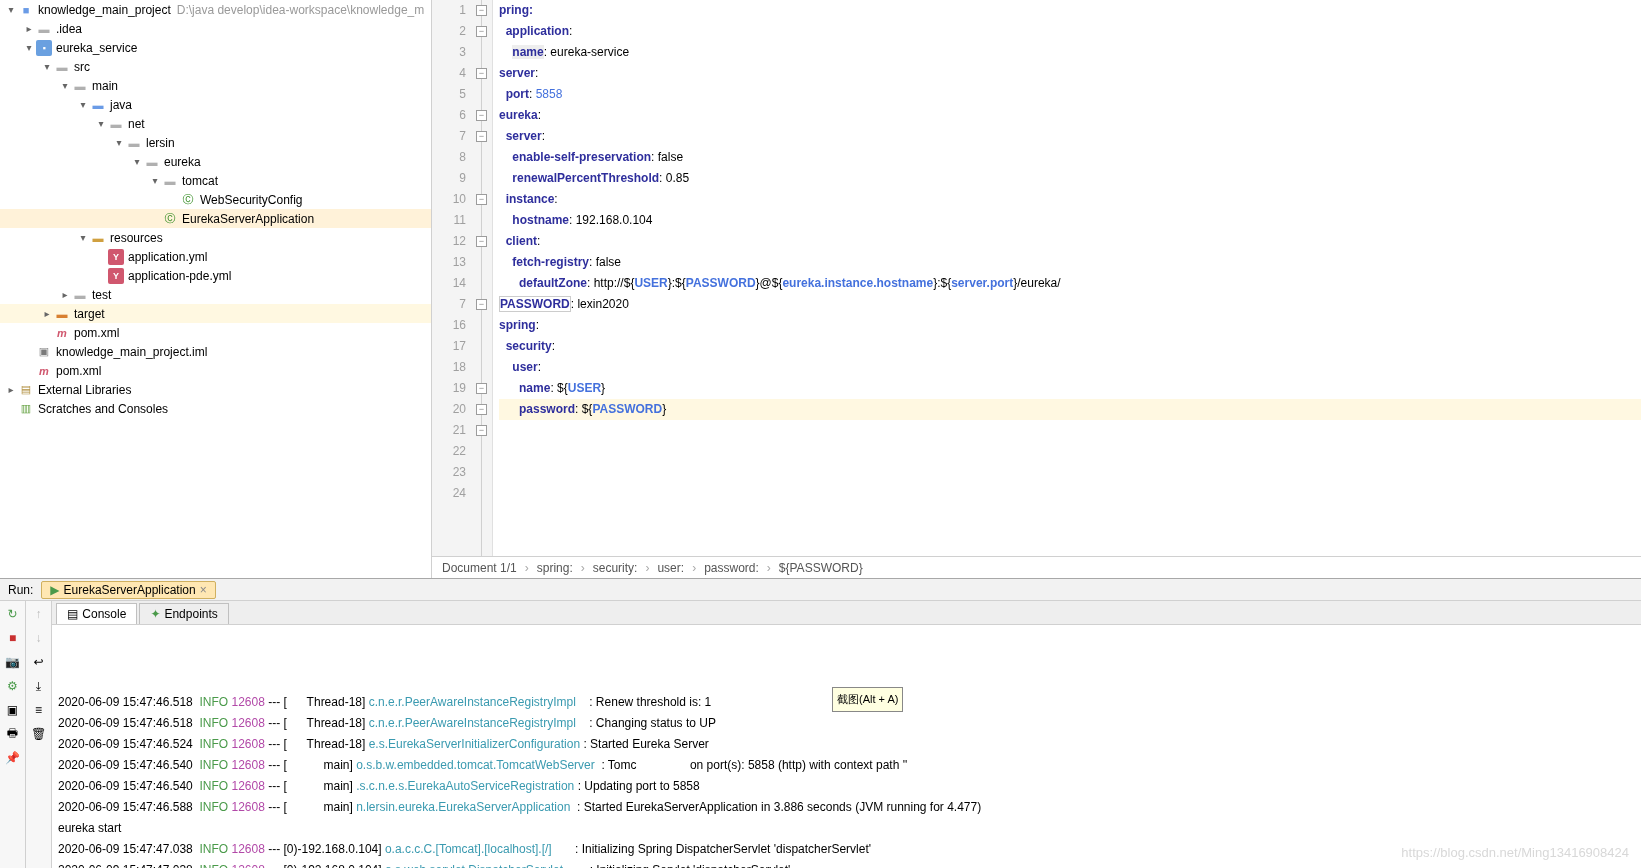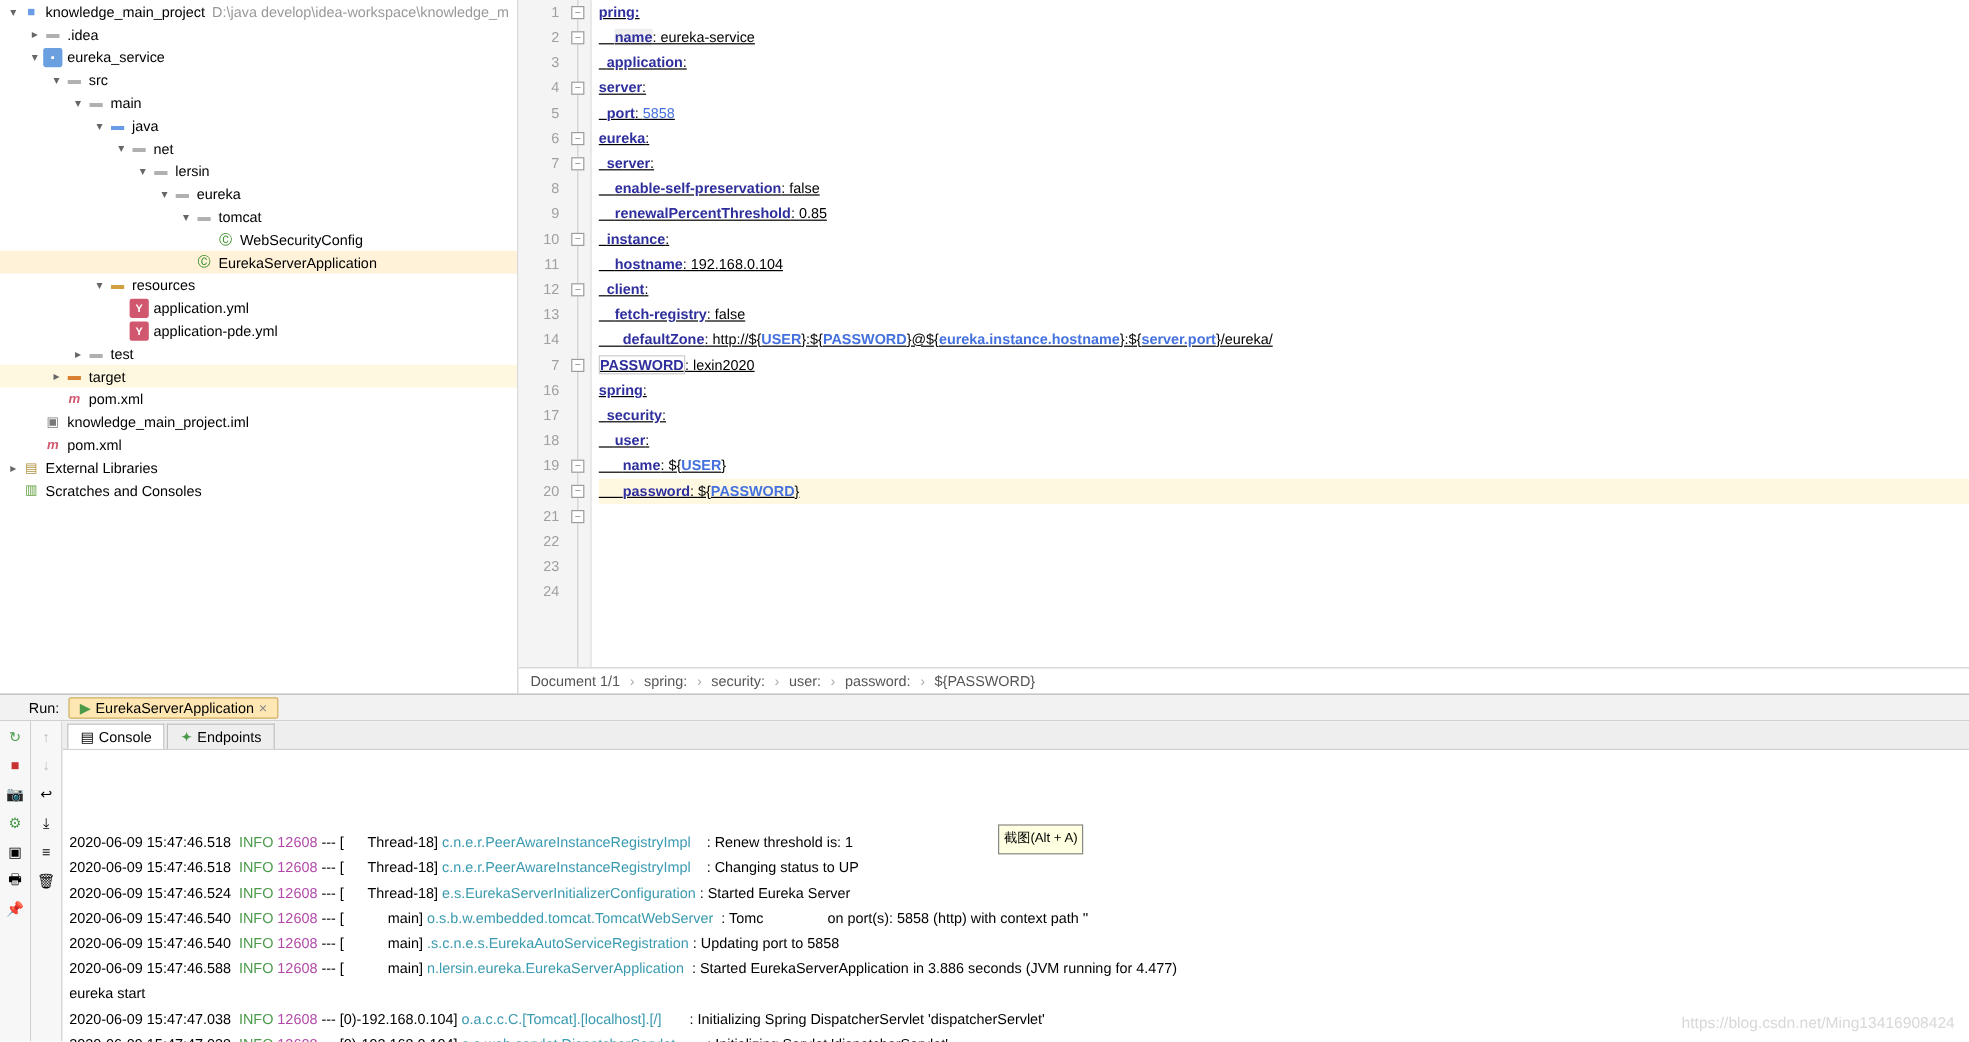--- a/index.html
+++ b/index.html
@@ -24,30 +24,30 @@
 .proj { font-weight:normal; }
 .editor-area { flex:1; display:flex; flex-direction:column; overflow:hidden; }
 .code-scroll { flex:1; display:flex; overflow:hidden; font-family:Consolas,"Courier New",monospace; font-size:13px; }
 .gutter-area { display:flex; background:#f4f4f4; border-right:1px solid #e0e0e0; }
 .ln-col { width:40px; text-align:right; color:#a0a0a0; padding-right:6px; }
 .fold-col { width:20px; position:relative; }
 .fold-col::before { content:""; position:absolute; top:0; bottom:0; left:9px; border-left:1px solid #d0d0d0; }
 .ln { height:21px; line-height:21px; }
 .fold-sq { position:absolute; left:4px; width:11px; height:11px; border:1px solid #9c9c9c; background:#fff; font-size:9px; line-height:9px; text-align:center; color:#888; }
 .code-col { flex:1; padding-left:6px; }
-.cl { height:21px; line-height:21px; white-space:pre;text-decoration:underline; }
+.cl { height:21px; line-height:21px; white-space:pre; }
 .cl.hl { background:#fff8e1; }
 .k { color:#2e2e9c; font-weight:bold; }
 .n { color:#4471dd; }
 .var { color:#4471dd; font-weight:bold; }
 .box { background:#eee; }
 .breadcrumb { height:22px; border-top:1px solid #d0d0d0; display:flex; align-items:center; padding-left:10px; color:#555; gap:2px; font-size:11px; }
 .bc-sep::after { content:"›"; color:#aaa; margin:0 6px; }
 .run-panel { height:290px; border-top:1px solid #a8a8a8; display:flex; flex-direction:column; background:#fff; }
-.run-header { height:22px; border-bottom:1px solid #d0d0d0; display:flex; align-items:center; padding-left:24px; gap:8px; background:#f2f2f2; }
+.run-header { height:22px; border-bottom:1px solid #d0d0d0; display:flex; align-items:center; padding-left:8px; gap:8px; background:#f2f2f2; }
 .run-tab { background:#ffe7b3; border:1px solid #d0b060; padding:1px 8px; border-radius:2px; display:flex; align-items:center; gap:4px; }
 .run-tab .close { color:#888; cursor:pointer; }
 .run-body { flex:1; display:flex; overflow:hidden; }
 .tool-col { width:26px; border-right:1px solid #d0d0d0; display:flex; flex-direction:column; align-items:center; gap:6px; padding-top:4px; background:#f7f7f7; }
 .tool-btn { width:18px; height:18px; display:flex; align-items:center; justify-content:center; cursor:pointer; font-size:12px; }
 .sub-col { width:26px; border-right:1px solid #d0d0d0; display:flex; flex-direction:column; align-items:center; gap:6px; padding-top:4px; background:#f7f7f7; }
 .console-wrap { flex:1; display:flex; flex-direction:column; overflow:hidden; }
 .console-tabs { height:24px; border-bottom:1px solid #d0d0d0; display:flex; align-items:flex-end; padding-left:4px; background:#eee; }
 .ctab { padding:3px 10px; border:1px solid #c0c0c0; border-bottom:none; background:#fff; display:flex; align-items:center; gap:4px; margin-right:2px; font-size:11px; }
 .ctab.inactive { background:#eee; }
@@ -207,22 +207,22 @@
           <div class="fold-sq" style="top:194px">−</div>
           <div class="fold-sq" style="top:236px">−</div>
           <div class="fold-sq" style="top:299px">−</div>
           <div class="fold-sq" style="top:383px">−</div>
           <div class="fold-sq" style="top:404px">−</div>
           <div class="fold-sq" style="top:425px">−</div>
         </div>
       </div>
       <div class="code-col">
         <div class="cl"><span class="k">pring:</span></div>
+        <div class="cl">  <span class="k">application</span><span>:</span></div>
         <div class="cl">    <span class="k box">name</span><span>: eureka-service</span></div>
-        <div class="cl">  <span class="k">application</span><span>:</span></div>
         <div class="cl"><span class="k">server</span><span>:</span></div>
         <div class="cl">  <span class="k">port</span><span>: </span><span class="n">5858</span></div>
         <div class="cl"><span class="k">eureka</span><span>:</span></div>
         <div class="cl">  <span class="k">server</span><span>:</span></div>
         <div class="cl">    <span class="k">enable-self-preservation</span><span>: false</span></div>
         <div class="cl">    <span class="k">renewalPercentThreshold</span><span>: 0.85</span></div>
         <div class="cl">  <span class="k">instance</span><span>:</span></div>
         <div class="cl">    <span class="k">hostname</span><span>: 192.168.0.104</span></div>
         <div class="cl">  <span class="k">client</span><span>:</span></div>
         <div class="cl">    <span class="k">fetch-registry</span><span>: false</span></div>

